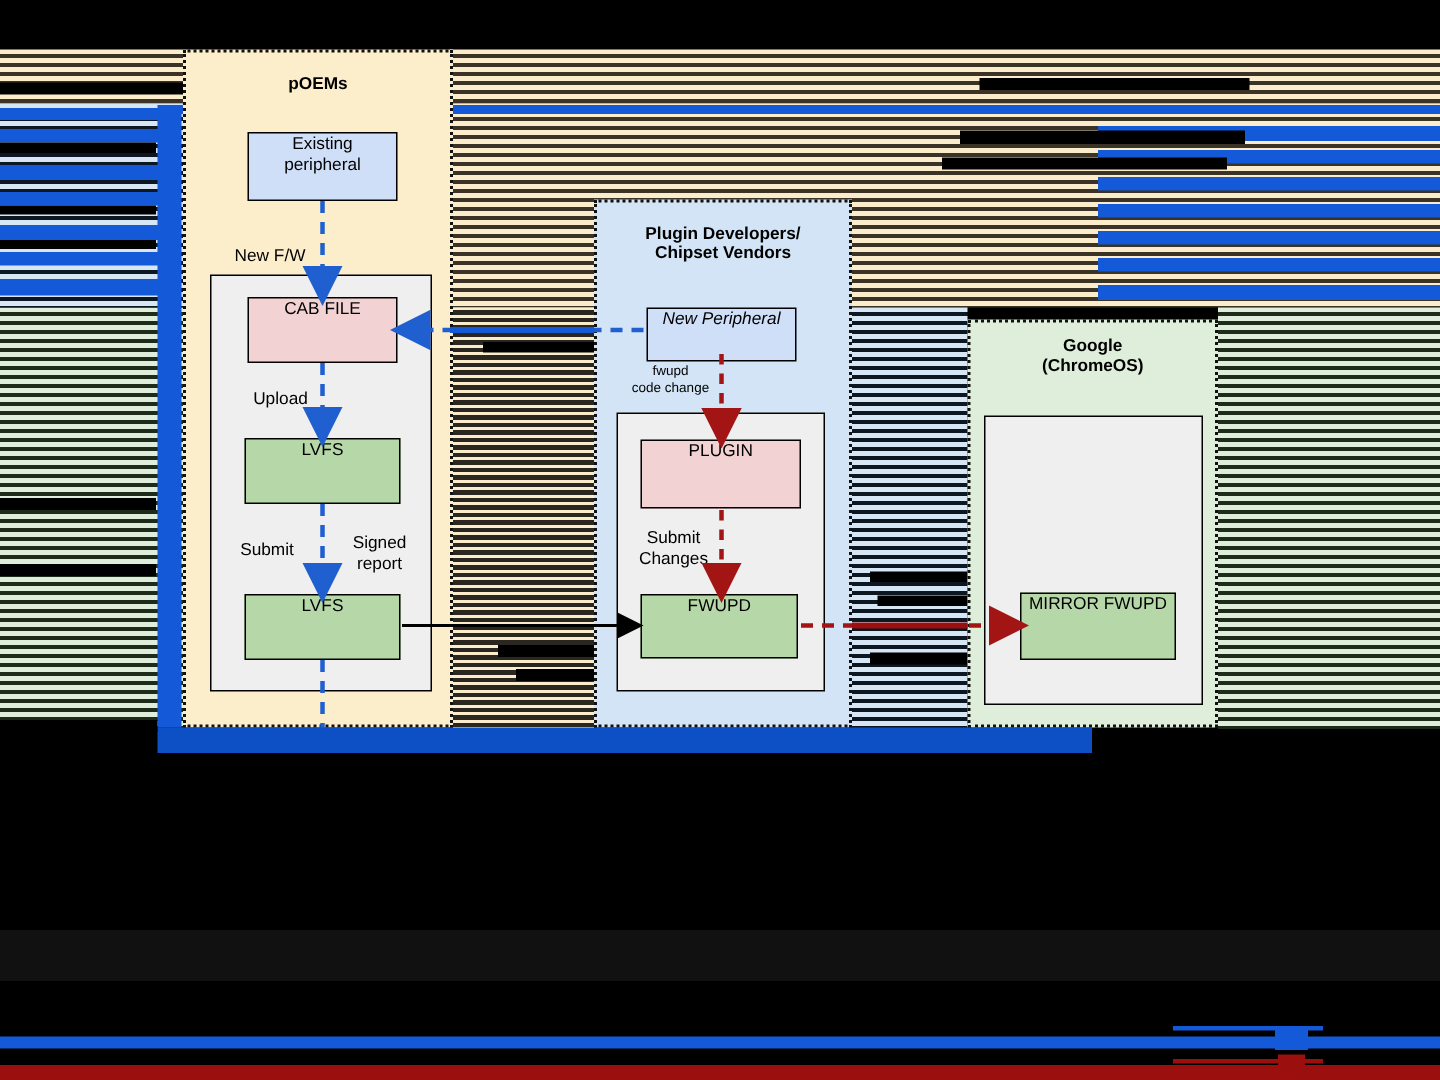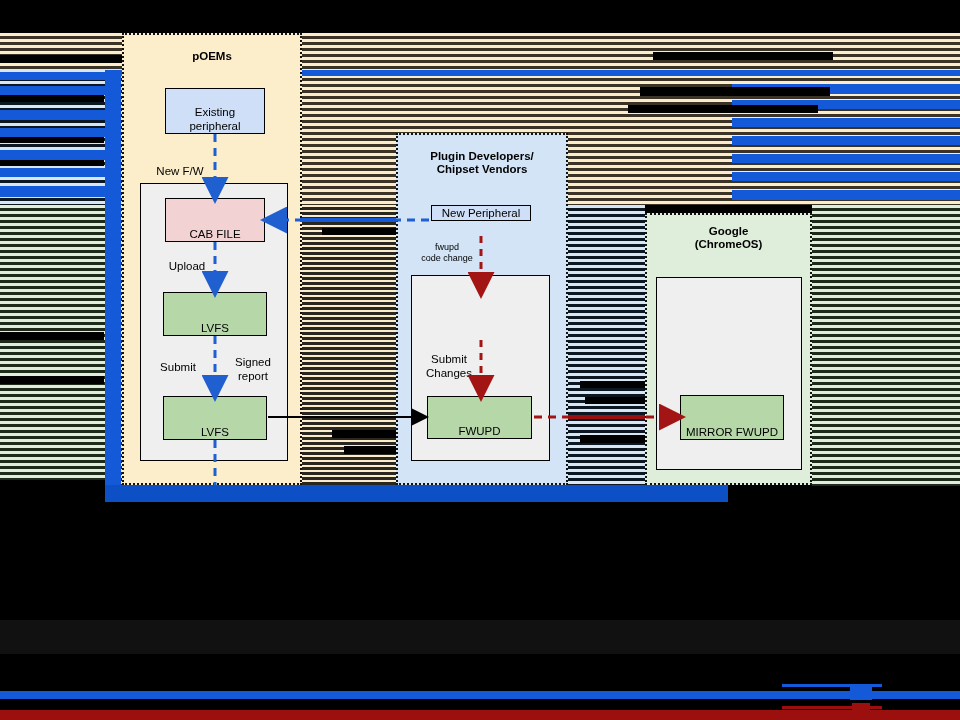--- a/index.html
+++ b/index.html
@@ -29,21 +29,21 @@
   .lane{position:absolute;box-sizing:border-box;border:2px dotted #111;}
   .lane-title{
     position:absolute;left:0;right:0;text-align:center;
     font-weight:bold;font-size:11.5px;color:#000;line-height:13px;
   }
   .inner-frame{position:absolute;box-sizing:border-box;
     background:#efefef;border:1px solid #000;}
 
   
   .node{position:absolute;box-sizing:border-box;border:1px solid #000;
-    display:flex;align-items:flex-end;justify-content:center;text-align:center;
+    display:flex;align-items:flex-start;justify-content:center;text-align:center;
     font-size:11.5px;color:#000;line-height:14px;}
   .n-blue{background:#cfdff7;}
   .n-pink{background:#f2d2d2;}
   .n-green{background:#b6d7a8;}
   .n-gray{background:#efefef;border:1px solid #000;font-weight:bold;}
 
   .edge-label{position:absolute;font-size:11.5px;color:#000;
     line-height:14px;text-align:center;white-space:pre;}
   .edge-label.small{font-size:9px;line-height:11px;}
 
@@ -140,24 +140,27 @@
   <div class="edge-label" style="left:222px;top:355px;width:62px;white-space:pre-line;">Signed
 report</div>
 
   <div class="lane" style="left:396px;top:133px;width:172px;height:352px;background:#d3e4f6;">
   </div>
   <div class="lane-title" style="left:396px;top:150px;width:172px;white-space:pre-line;">Plugin Developers/
 Chipset Vendors</div>
 
   <div class="inner-frame" style="left:411px;top:275px;width:139px;height:186px;"></div>
 
-  <div class="node n-blue" style="left:431px;top:205px;width:100px;height:16px;">
+  <div class="node n-blue" style="left:431px;top:205px;width:100px;height:36px;font-style:italic;">
     <span>New Peripheral</span>
   </div>
 
+  <div class="node n-pink" style="left:427px;top:293px;width:107px;height:46px;">
+    <span>PLUGIN</span>
+  </div>
 
   <div class="node n-green" style="left:427px;top:396px;width:105px;height:43px;">
     <span>FWUPD</span>
   </div>
 
   <div class="edge-label small" style="left:411px;top:242px;width:72px;white-space:pre-line;text-align:center;">fwupd
 code change</div>
   <div class="edge-label" style="left:420px;top:352px;width:58px;white-space:pre-line;text-align:center;">Submit
 Changes</div>
 

